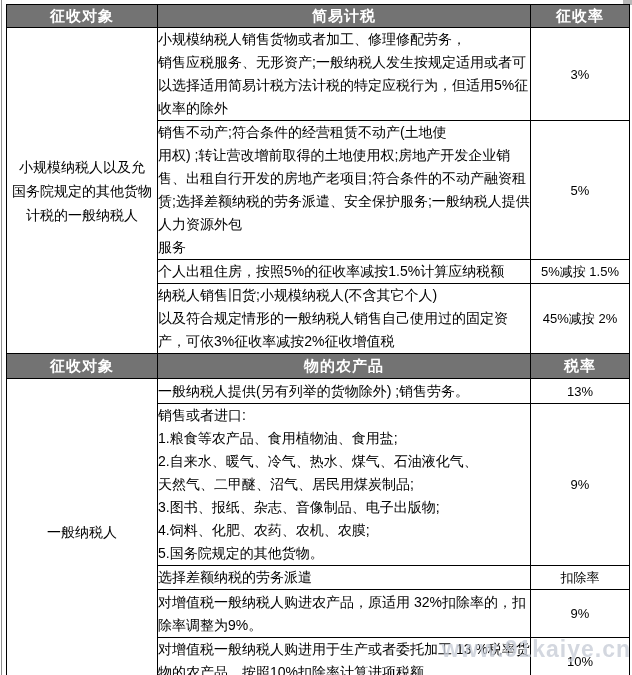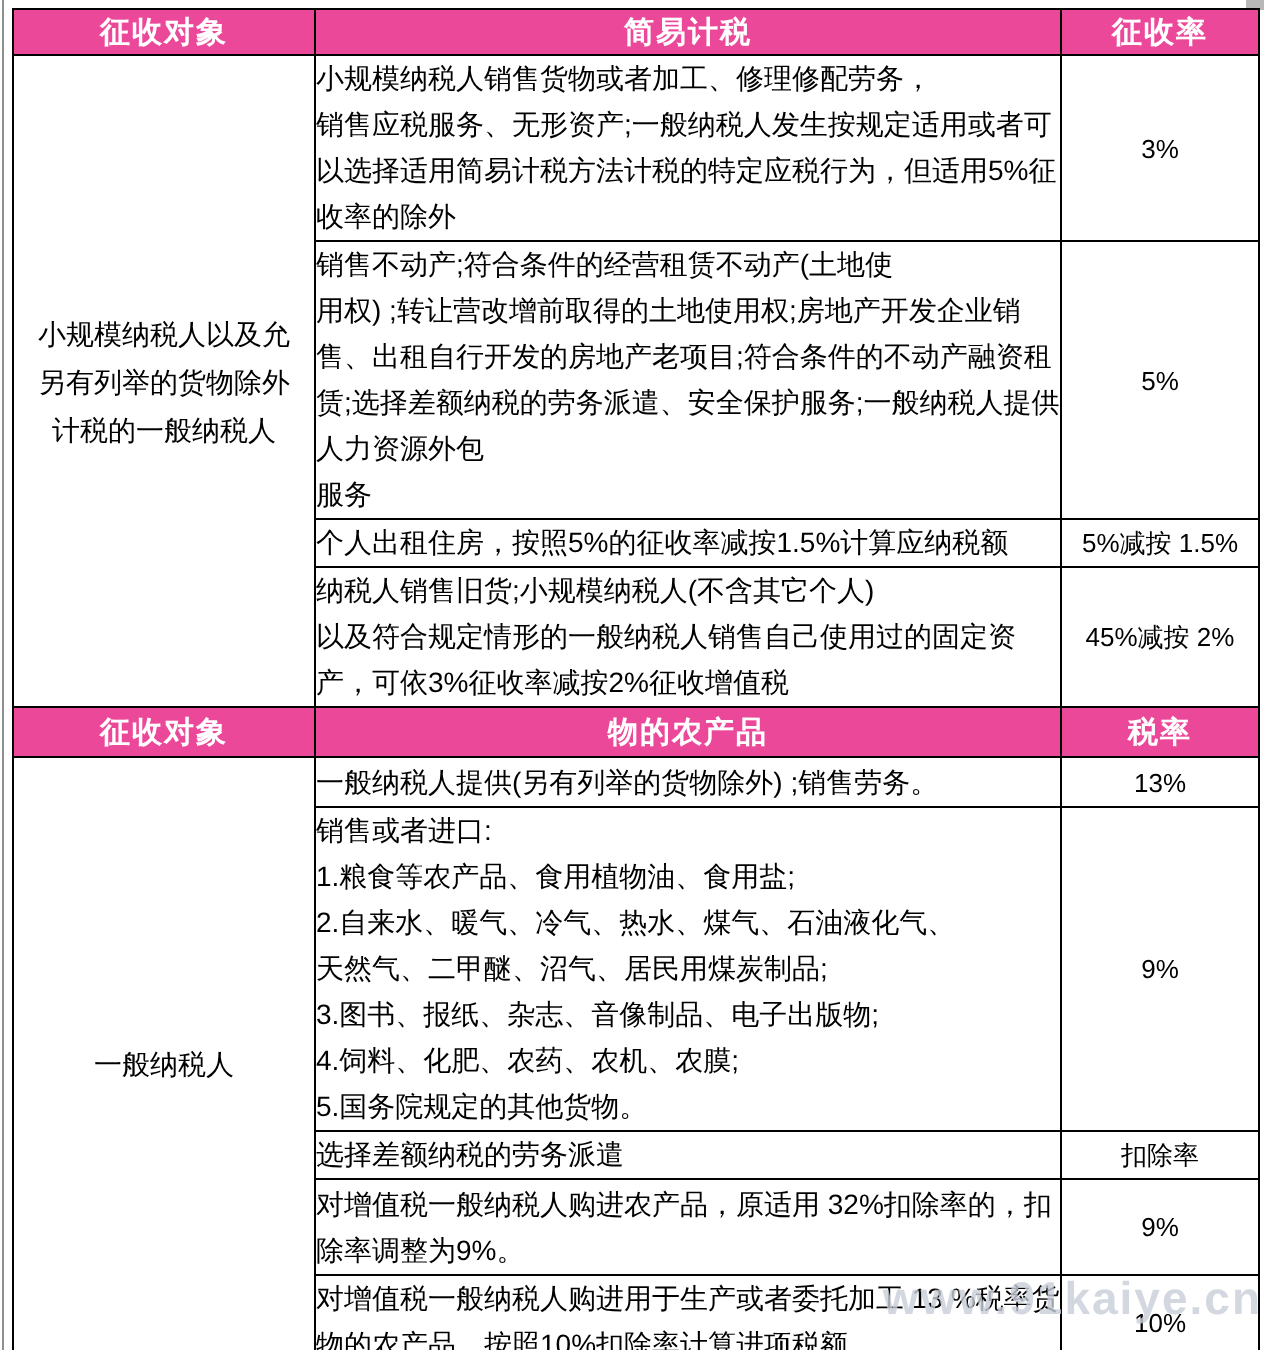--- a/index.html
+++ b/index.html
@@ -38,21 +38,21 @@
     width: 623px;
     border-collapse: collapse;
     table-layout: fixed;
   }
   table.vat-table td {
     border: 1px solid #000000;
     padding: 0;
     overflow: hidden;
   }
   tr.hd td {
-    background: #ec4899;
+    background: #737373;
     color: #ffffff;
     font-weight: bold;
     font-size: 15px;
     text-align: center;
     vertical-align: middle;
     letter-spacing: 1px;
   }
   td.taxpayer {
     text-align: center;
     vertical-align: middle;
@@ -104,21 +104,21 @@
 
   <tbody>
       <tr class="hd" style="height:23px">
     <td>征收对象</td>
     <td>简易计税</td>
     <td>征收率</td>
   </tr>
 
   <tr style="height:89px">
     <td class="taxpayer" rowspan="4">小规模纳税人以及允
-另有列举的货物除外
+国务院规定的其他货物
 计税的一般纳税人</td>
     <td class="item">小规模纳税人销售货物或者加工、修理修配劳务，
 销售应税服务、无形资产;一般纳税人发生按规定适用或者可
 以选择适用简易计税方法计税的特定应税行为，但适用5%征
 收率的除外</td>
     <td class="rate">3%</td>
   </tr>
   <tr style="height:138px">
     <td class="item">销售不动产;符合条件的经营租赁不动产(土地使
 用权) ;转让营改增前取得的土地使用权;房地产开发企业销

